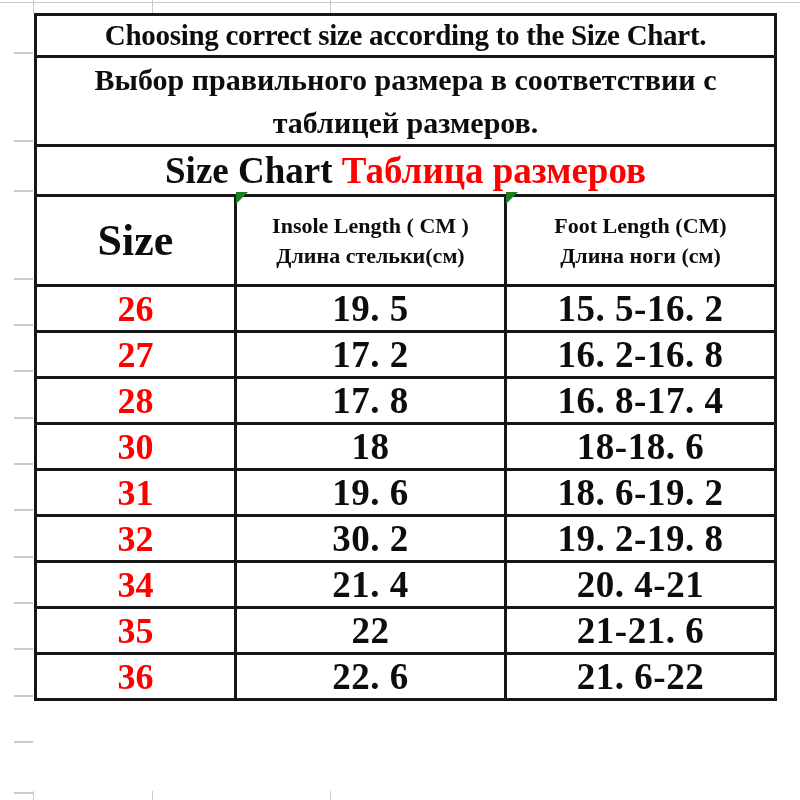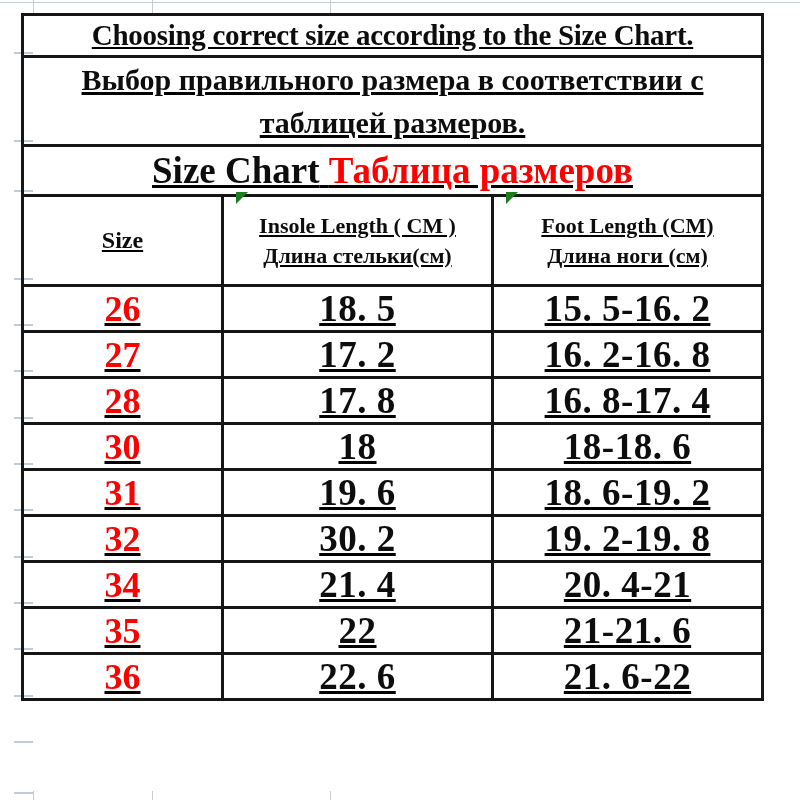--- a/index.html
+++ b/index.html
@@ -4,21 +4,21 @@
 <style>
   html,body { margin:0; padding:0; background:#ffffff; }
   .screen {
     position:relative; width:800px; height:800px;
     background:#ffffff; overflow:hidden;
     font-family:"Liberation Serif","DejaVu Serif",serif;
   }
   
   .grid { position:absolute; background:#c3cbd3; }
   
-  .sheet { position:absolute; left:21px; top:13px;text-decoration:underline; }
+  .sheet { position:absolute; left:34px; top:13px; }
   table.sizechart {
     border-collapse:collapse; table-layout:fixed; width:740px;
     font-family:"Liberation Serif","DejaVu Serif",serif;
     color:#0d0d0d;
   }
   table.sizechart td {
     border:3px solid #161616; padding:0; overflow:hidden;
     text-align:center; vertical-align:middle; font-weight:bold;
   }
   td.no-r { border-right:0 none; }
@@ -30,21 +30,21 @@
   .cell-en {
     text-align:left; font-size:29px; line-height:1;
     padding-left:4px; letter-spacing:-0.3px; white-space:nowrap;
   }
   .cell-ru {
     text-align:left; font-size:30px; line-height:43px;
     padding-left:4px; white-space:nowrap;margin-left:41px;
   }
   .cell-sc { font-size:37px; line-height:1; white-space:nowrap; }
   .sc-ru   { color:#ff0000; }
-  .hd-size { font-size:24px; }
+  .hd-size { font-size:44px; }
   .hd-two  { font-size:22px; line-height:30px; }
   .c-size  { color:#ff0000; font-size:36px; }
   .c-val   { font-size:37px; letter-spacing:0.5px; }
   
   .flag {
     position:absolute; width:12px; height:12px; background:#1e7d1e;
     clip-path:polygon(0 0,100% 0,0 100%);
   }
 </style>
 </head>
@@ -104,21 +104,21 @@
             <div>Insole Length ( CM )</div>
             <div>Длина стельки(см)</div>
           </td>
           <td class="hd-two no-r">
             <div>Foot Length (CM)</div>
             <div>Длина ноги (см)</div>
           </td>
         </tr>
         <tr class="r-d">
           <td class="c-size">26</td>
-          <td class="c-val">18. 5</td>
+          <td class="c-val">19. 5</td>
           <td class="c-val no-r">15. 5-16. 2</td>
         </tr>
         <tr class="r-d">
           <td class="c-size">27</td>
           <td class="c-val">17. 2</td>
           <td class="c-val no-r">16. 2-16. 8</td>
         </tr>
         <tr class="r-d">
           <td class="c-size">28</td>
           <td class="c-val">17. 8</td>

